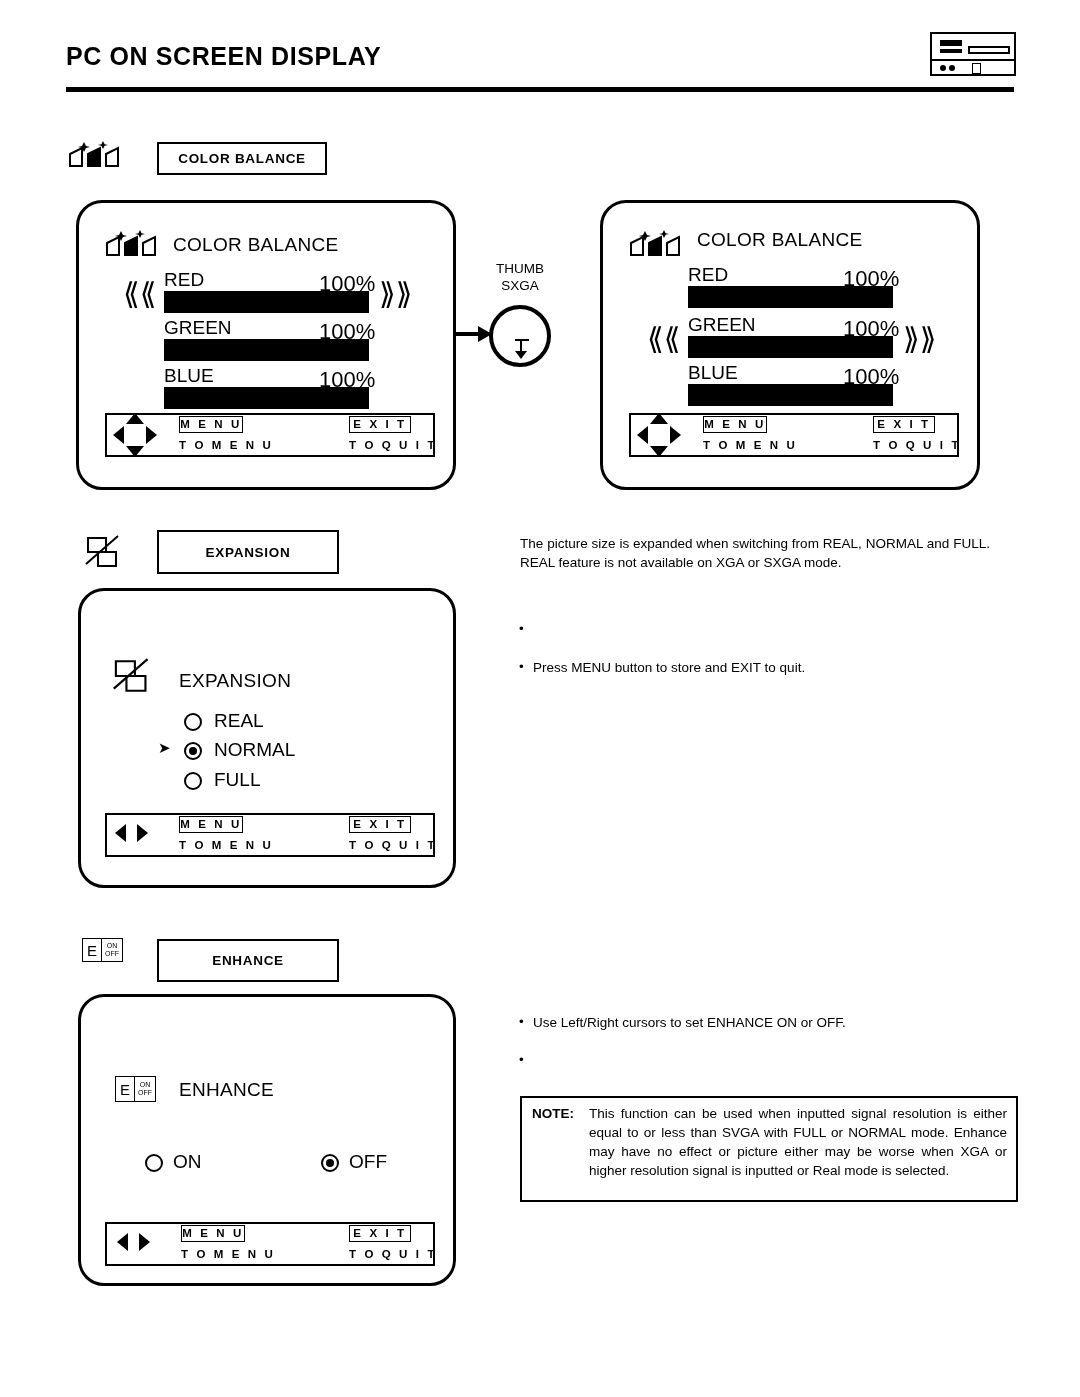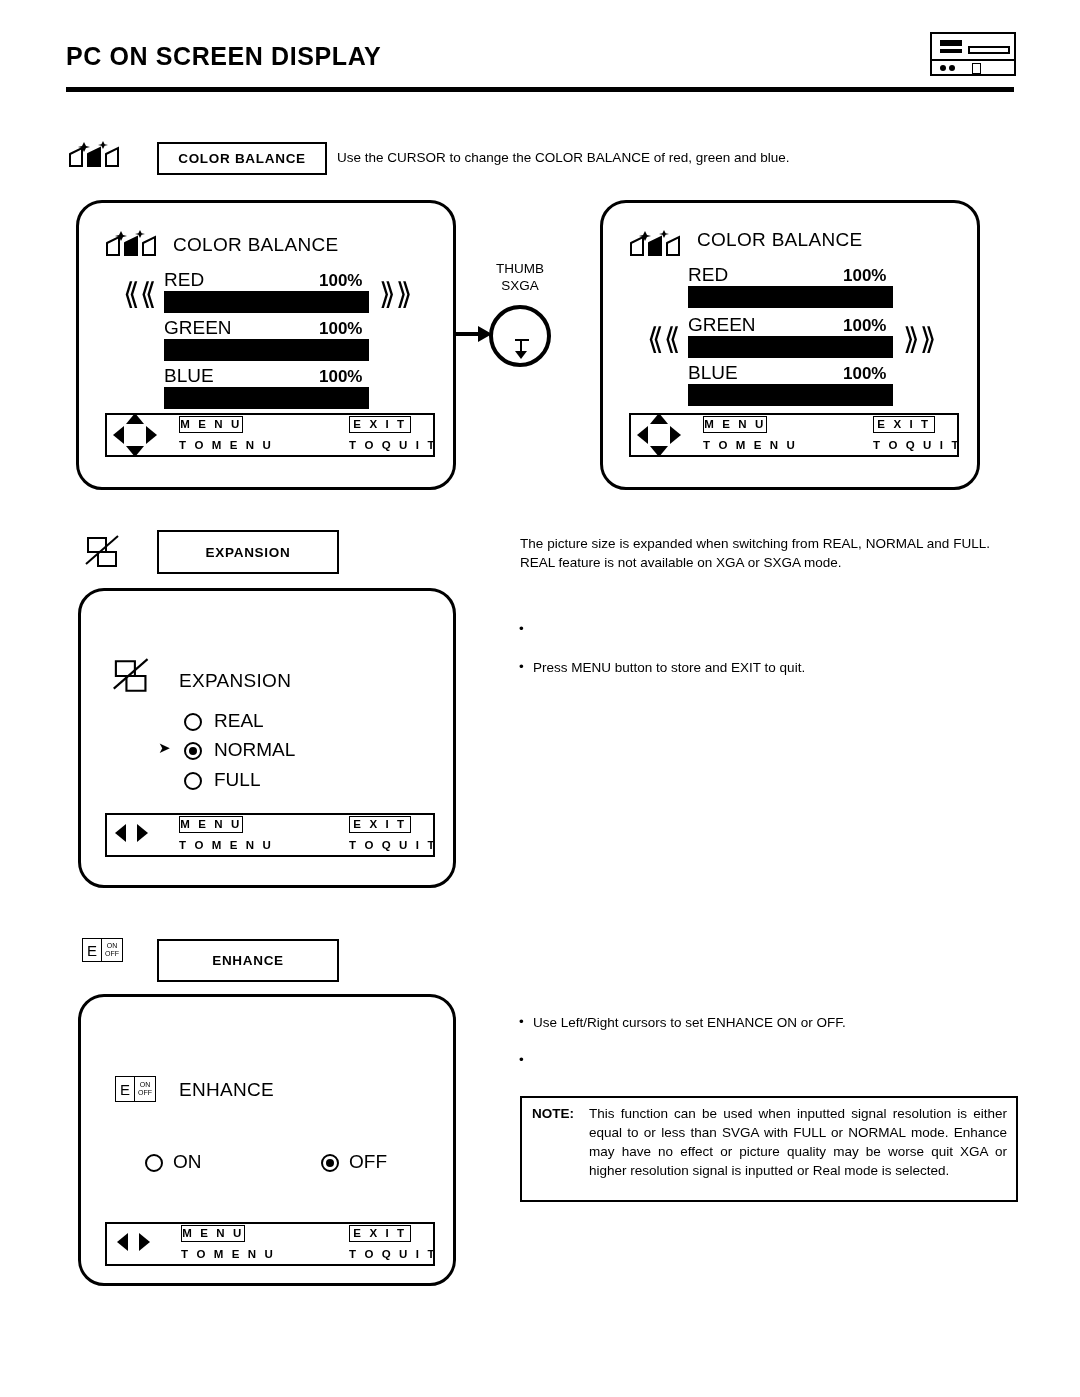--- a/index.html
+++ b/index.html
@@ -41,21 +41,21 @@
   }
 
   
   .osd {
     position:absolute; border:3px solid #000; border-radius:26px; background:#fff;
   }
 
   .osd-title { position:absolute; font-size:19px; letter-spacing:0.3px; }
 
   .row-label { position:absolute; font-size:19px; }
-  .row-pct   { position:absolute; font-size:17px;font-weight:bold; }
+  .row-pct   { position:absolute; font-size:22px; }
   .bar-bg    { position:absolute; background:#000; }
 
   
   .chev { position:absolute; font-size:30px; line-height:30px; font-family:"DejaVu Sans", sans-serif; }
   .hint-line { position:absolute; background:#000; }
   .keycap {
     position:absolute; border:1.5px solid #000; background:#fff;
     font-size:11.5px; letter-spacing:2.6px; font-weight:bold;
     display:flex; align-items:center; justify-content:center; padding-bottom:1px;
   }
@@ -144,21 +144,20 @@
       <path d="M38 14 L50 8 L50 26 L38 26 Z" fill="none" stroke="#000" stroke-width="2"></path>
       <path d="M16 2 l2 4 4 1 -4 1 -2 4 -2 -4 -4 -1 4 -1 Z" fill="#000"></path>
       <path d="M35 1 l1.6 3.2 3.4 .8 -3.4 .8 -1.6 3.2 -1.6 -3.2 -3.4 -.8 3.4 -.8 Z" fill="#000"></path>
     </svg>
   </div>
 
   <div class="label-box" style="left:157px; top:142px; width:170px; height:33px;">
     <span>COLOR BALANCE</span>
   </div>
 
-  <div class="txt" style="left:337px; top:148px; width:620px;">Use the CURSOR to change the COLOR BALANCE of red, green and blue.</div>
 
   <div class="osd" style="left:76px; top:200px; width:380px; height:290px;">
 
     <div class="cb-glyph" style="left:25px; top:26px;">
       <svg width="62" height="30" viewBox="0 0 60 30">
         <path d="M2 14 L14 8 L14 26 L2 26 Z" fill="none" stroke="#000" stroke-width="2"></path>
         <path d="M20 14 L32 8 L32 26 L20 26 Z" fill="#000" stroke="#000" stroke-width="2"></path>
         <path d="M38 14 L50 8 L50 26 L38 26 Z" fill="none" stroke="#000" stroke-width="2"></path>
         <path d="M16 2 l2 4 4 1 -4 1 -2 4 -2 -4 -4 -1 4 -1 Z" fill="#000"></path>
         <path d="M35 1 l1.6 3.2 3.4 .8 -3.4 .8 -1.6 3.2 -1.6 -3.2 -3.4 -.8 3.4 -.8 Z" fill="#000"></path>
@@ -318,21 +317,21 @@
     <span>ENHANCE</span>
   </div>
 
 
   <div class="bullet" style="left:519px; top:1014px;">•</div>
   <div class="txt" style="left:533px; top:1013px; width:470px;">Use Left/Right cursors to set ENHANCE ON or OFF.</div>
   <div class="bullet" style="left:519px; top:1052px;">•</div>
 
   <div class="note-box" style="left:520px; top:1096px; width:498px; height:106px;"></div>
   <div class="txt" style="left:532px; top:1104px; width:60px; font-weight:bold;">NOTE:</div>
-  <div class="txt j" style="left:589px; top:1104px; width:418px;">This function can be used when inputted signal resolution is either equal to or less than SVGA with FULL or NORMAL mode.  Enhance may have no effect or picture quality may be worse quit XGA or higher resolution signal is inputted or Real mode is selected.</div>
+  <div class="txt j" style="left:589px; top:1104px; width:418px;">This function can be used when inputted signal resolution is either equal to or less than SVGA with FULL or NORMAL mode.  Enhance may have no effect or picture either may be worse when XGA or higher resolution signal is inputted or Real mode is selected.</div>
 
   <div class="osd" style="left:78px; top:994px; width:378px; height:292px;">
 
     <div class="enh-glyph" style="left:34px; top:79px; height:26px;">
       <div class="e">E</div>
       <div class="onoff">
         <span>ON</span>
         <span>OFF</span>
       </div>
     </div>

